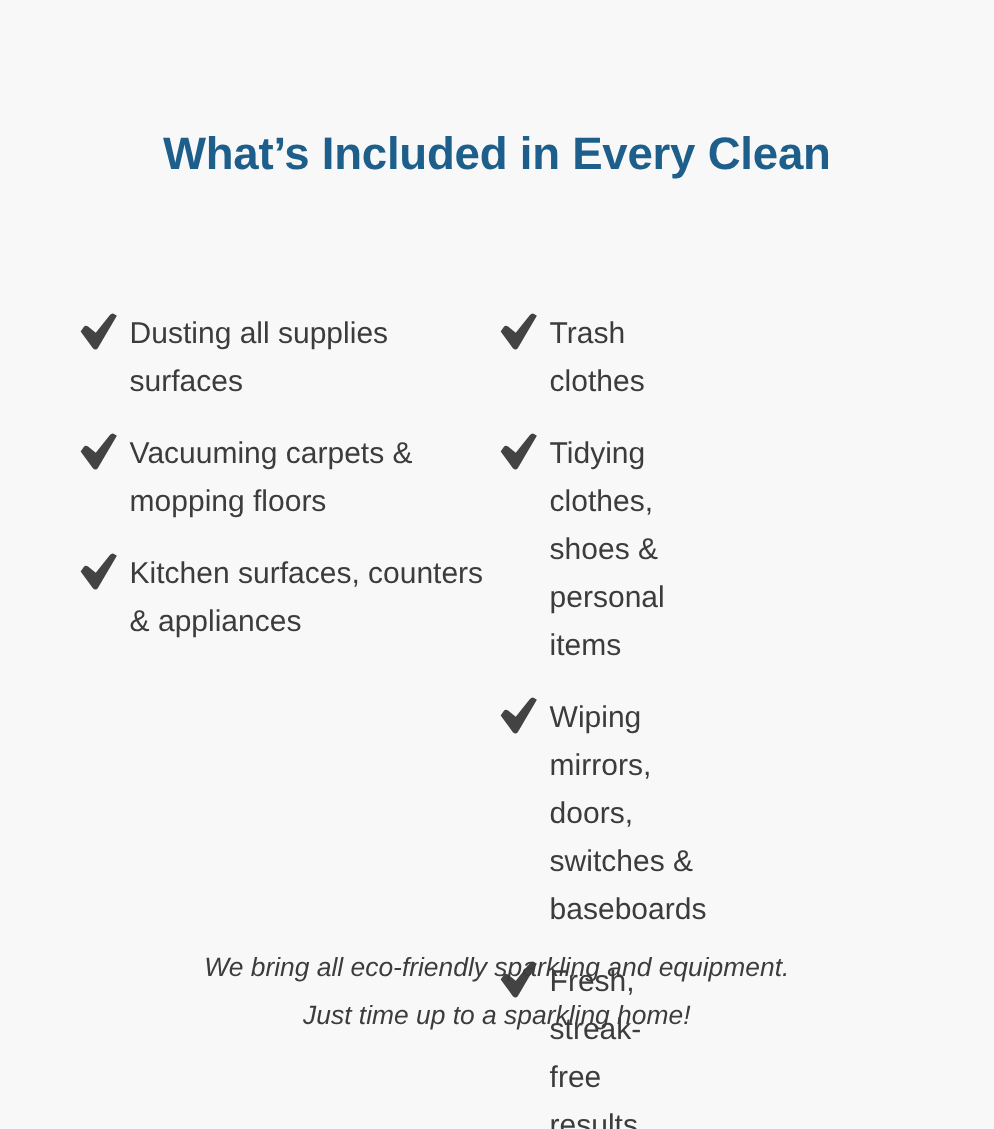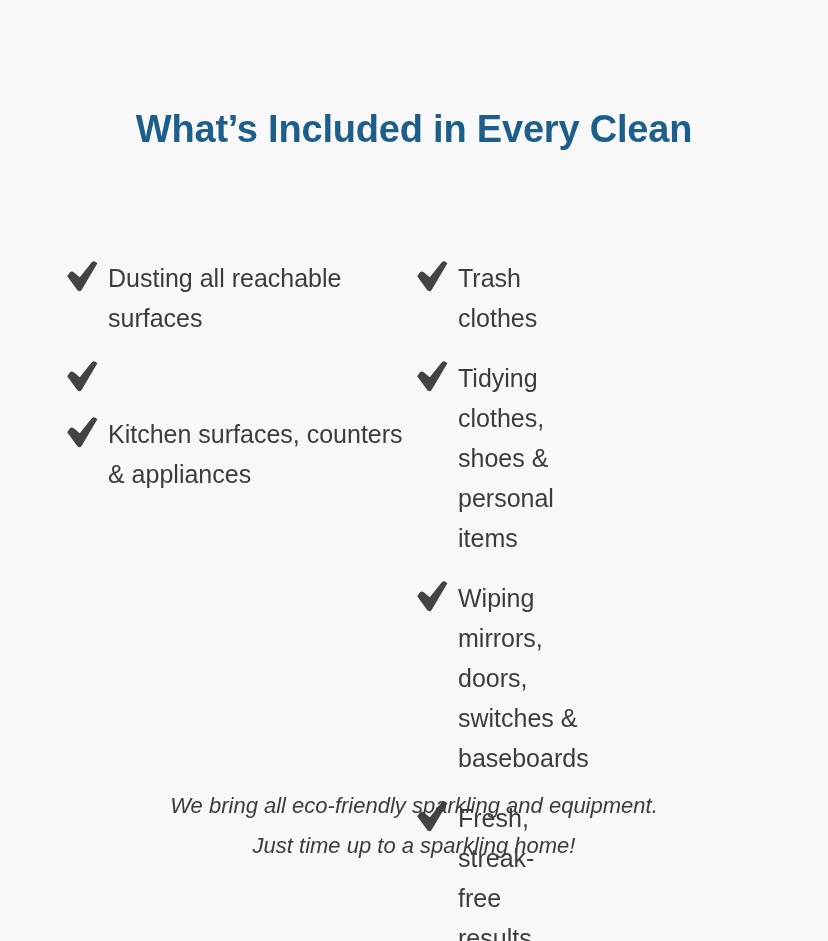--- a/index.html
+++ b/index.html
@@ -103,29 +103,30 @@
 
     <div class="feature-col left">
       <div class="col-inner">
 
         <div class="feature-item">
           <span class="check-icon">
             <svg width="44" height="34" viewBox="0 0 44 34" aria-hidden="true">
               <path d="M3.2 16.2 L5.8 12.4 Q7.2 10.6 9.4 12.0 L15.8 17.2 L27.6 2.6 Q29.4 0.6 31.4 1.8 L33.4 3.2 L17.6 30.0 Q15.8 32.6 13.4 30.2 Z" fill="#434343"></path>
             </svg>
           </span>
-          <span class="feature-text">Dusting all reachable surfaces</span>
+          <span class="feature-text">Dusting all supplies surfaces</span>
         </div>
 
         <div class="feature-item">
           <span class="check-icon">
             <svg width="44" height="34" viewBox="0 0 44 34" aria-hidden="true">
               <path d="M3.2 16.2 L5.8 12.4 Q7.2 10.6 9.4 12.0 L15.8 17.2 L27.6 2.6 Q29.4 0.6 31.4 1.8 L33.4 3.2 L17.6 30.0 Q15.8 32.6 13.4 30.2 Z" fill="#434343"></path>
             </svg>
           </span>
+          <span class="feature-text">Vacuuming carpets &amp; mopping floors</span>
         </div>
 
 
         <div class="feature-item">
           <span class="check-icon">
             <svg width="44" height="34" viewBox="0 0 44 34" aria-hidden="true">
               <path d="M3.2 16.2 L5.8 12.4 Q7.2 10.6 9.4 12.0 L15.8 17.2 L27.6 2.6 Q29.4 0.6 31.4 1.8 L33.4 3.2 L17.6 30.0 Q15.8 32.6 13.4 30.2 Z" fill="#434343"></path>
             </svg>
           </span>
           <span class="feature-text">Kitchen surfaces, counters &amp; appliances</span>

